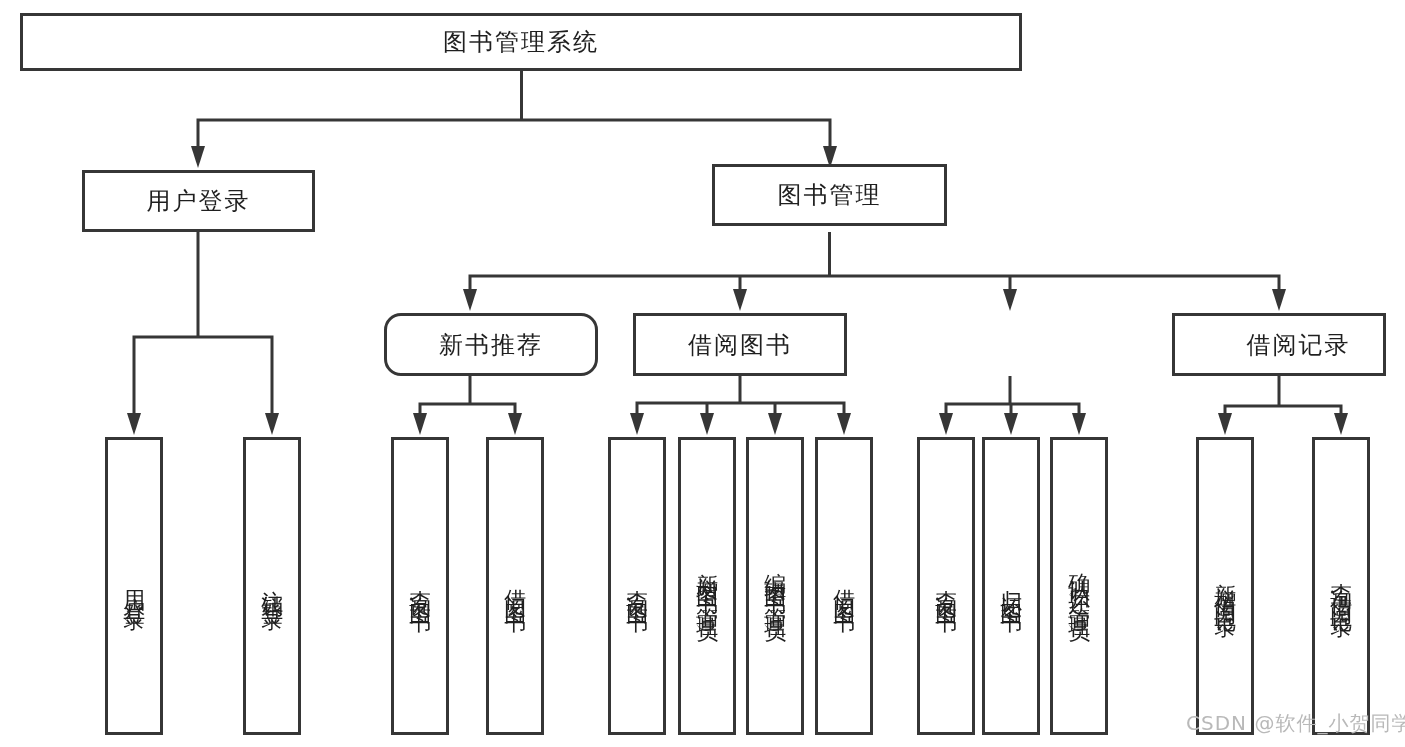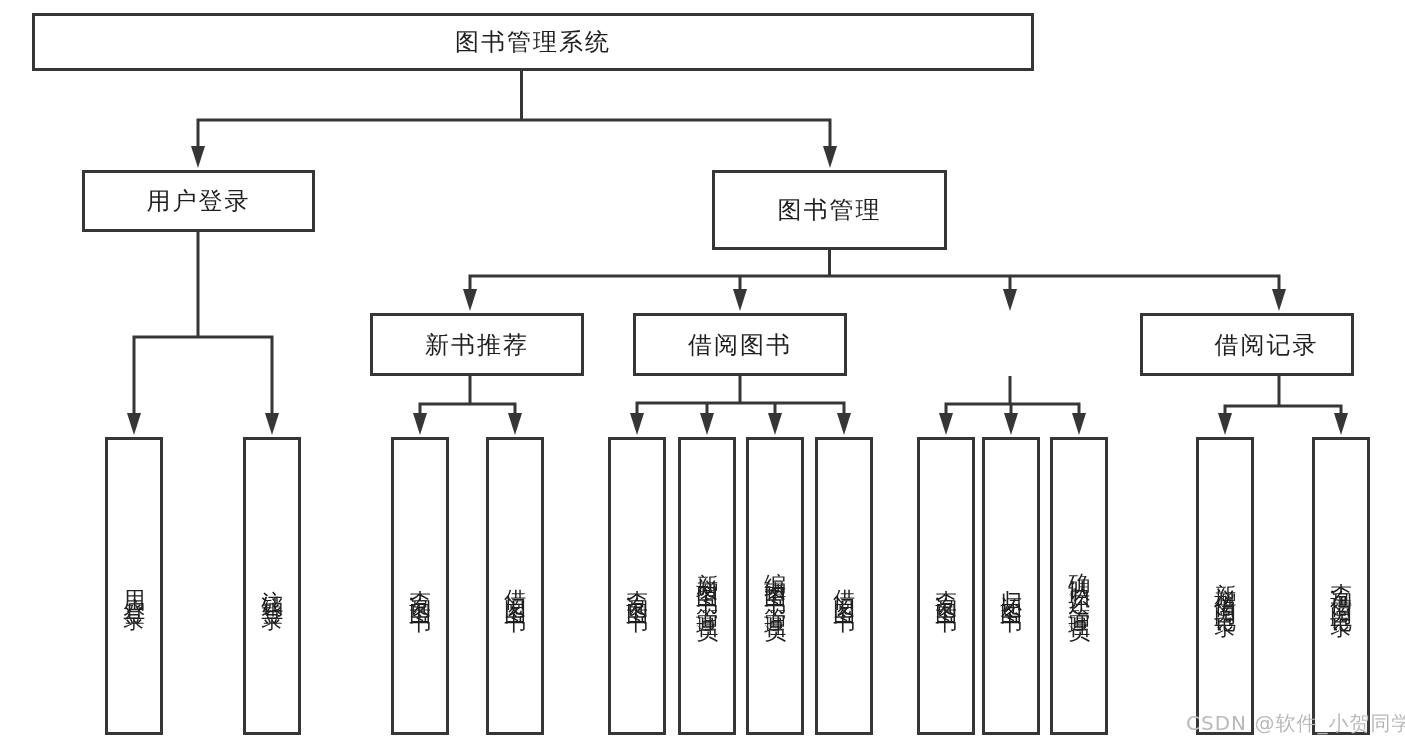--- a/index.html
+++ b/index.html
@@ -9,28 +9,28 @@
   }
   .box{
     position:absolute;box-sizing:border-box;border:3px solid #363636;background:#ffffff;
     display:flex;align-items:center;justify-content:center;color:#1f1f1f;
   }
   .hbox{font-size:24px;letter-spacing:2px;white-space:nowrap;}
   .vbox span{
     writing-mode:vertical-rl;text-orientation:mixed;
     font-size:22px;letter-spacing:7px;line-height:1.3;
   }
-  .root{left:20px;top:13px;width:1002px;height:58px;margin-left:12px;}
+  .root{left:20px;top:13px;width:1002px;height:58px;}
   .n-user-login{left:82px;top:170px;width:233px;height:62px;}
-  .n-book-mgmt{left:712px;top:170px;width:235px;height:80px;}
+  .n-book-mgmt{left:712px;top:164px;width:235px;height:62px;}
   .l3{top:313px;width:214px;height:63px;}
-  .n-new-books{left:370px;}
+  .n-new-books{left:384px;border-radius:17px;}
   .n-book-borrow{left:633px;}
   .n-current-borrow{left:903px;}
-  .n-borrow-records{left:1140px;padding-left:39px;}
+  .n-borrow-records{left:1172px;padding-left:39px;}
   .leaf{top:437px;width:58px;height:298px;}
   .a1{left:105px;}.a2{left:243px;}
   .b1{left:391px;}.b2{left:486px;}
   .c1{left:608px;}.c2{left:678px;}.c3{left:746px;}.c4{left:815px;}
   .d1{left:917px;}.d2{left:982px;}.d3{left:1050px;}
   .e1{left:1196px;}.e2{left:1312px;}
   .connectors{position:absolute;left:0;top:0;width:1405px;height:747px;pointer-events:none;}
   .watermark{
     position:absolute;left:1186px;top:710px;font-size:20px;color:#b9b9b9;
     letter-spacing:1px;white-space:nowrap;

